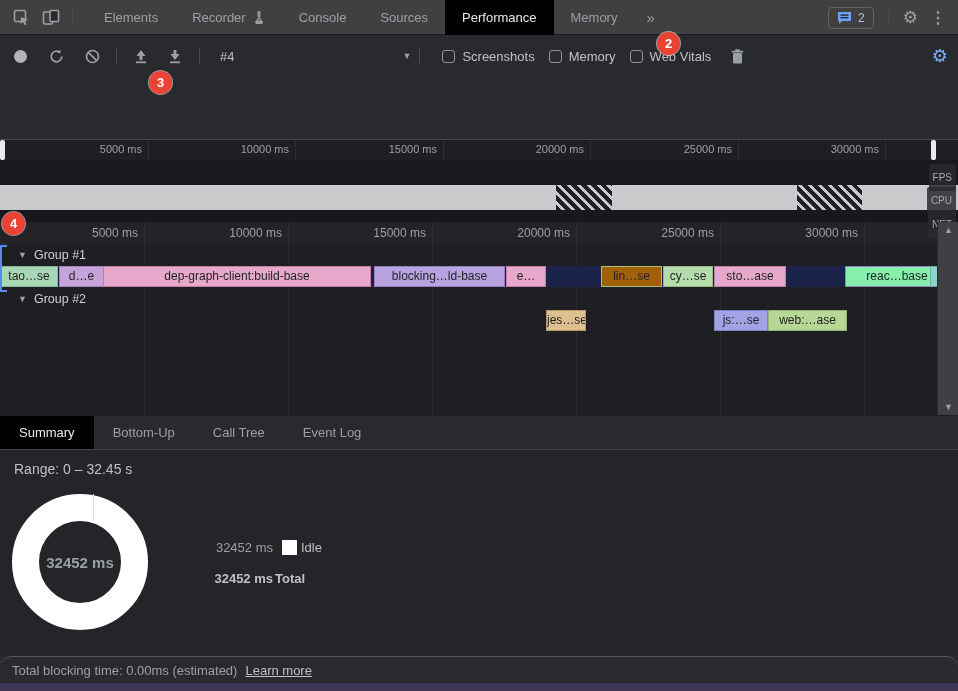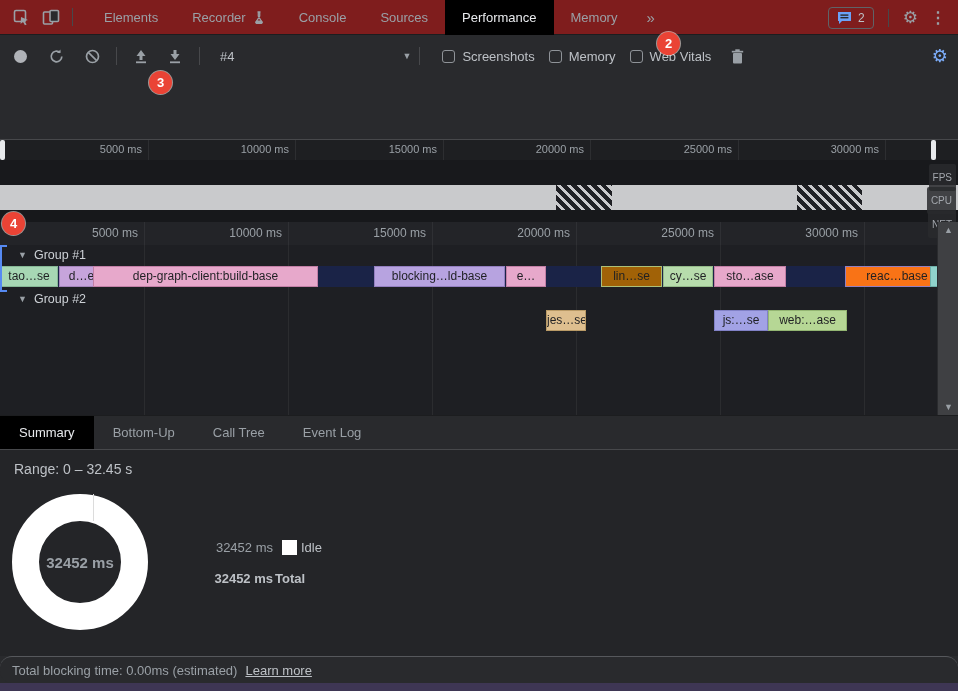--- a/index.html
+++ b/index.html
@@ -2,21 +2,21 @@
 <html><head>
 <meta charset="utf-8">
 <style>
   * { margin:0; padding:0; box-sizing:border-box; }
   html,body { width:958px; height:691px; overflow:hidden; background:#292a2d;
               font-family:"Liberation Sans", sans-serif; }
   .app { position:relative; width:958px; height:691px; background:#292a2d; color:#9aa0a6; }
 
   
   .tabbar { position:absolute; left:0; top:0; width:958px; height:35px;
-            background:#7f1d1d; border-bottom:1px solid #1c1d1f;
+            background:#404040; border-bottom:1px solid #1c1d1f;
             display:flex; align-items:center; }
   .tb-icon { width:30px; height:26px; display:flex; align-items:center; justify-content:center; cursor:pointer; }
   .tb-icon svg { display:block; }
   .vdiv { width:1px; height:18px; background:#47484b; margin:0 6px; }
   .tabs { display:flex; height:35px; align-items:stretch; margin-left:8px; }
   .tab { display:flex; align-items:center; padding:0 17px; font-size:13px; color:#9aa0a6;
          cursor:pointer; white-space:nowrap; }
   .tab.active { background:#000; color:#e8eaed; }
   .tab.more { padding:0 12px; font-size:15px; }
   .tab .flask { margin-left:7px; display:inline-flex; }
@@ -380,21 +380,21 @@
     <div class="bars bars-g1">
 
         <div class="bar" style="left: 0px; width: 58px; background-color: rgb(167, 215, 180); border-color: rgb(134, 183, 149);">
           <span>tao…se</span>
         </div>
 
         <div class="bar" style="left: 59px; width: 45px; background-color: rgb(198, 164, 219); border-color: rgb(163, 132, 186);">
           <span>d…e</span>
         </div>
 
-        <div class="bar" style="left: 93px; width: 225px; background-color: rgb(231, 168, 203); border-color: rgb(194, 127, 166);">
+        <div class="bar" style="left: 103px; width: 268px; background-color: rgb(231, 168, 203); border-color: rgb(194, 127, 166);">
           <span>dep-graph-client:build-base</span>
         </div>
 
         <div class="bar" style="left: 374px; width: 131px; background-color: rgb(183, 163, 224); border-color: rgb(147, 127, 192);">
           <span>blocking…ld-base</span>
         </div>
 
         <div class="bar" style="left: 506px; width: 40px; background-color: rgb(231, 168, 203); border-color: rgb(194, 127, 166);">
           <span>e…</span>
         </div>
@@ -404,21 +404,21 @@
         </div>
 
         <div class="bar" style="left: 663px; width: 50px; background-color: rgb(183, 220, 172); border-color: rgb(148, 186, 137);">
           <span>cy…se</span>
         </div>
 
         <div class="bar" style="left: 714px; width: 72px; background-color: rgb(231, 168, 203); border-color: rgb(194, 127, 166);">
           <span>sto…ase</span>
         </div>
 
-        <div class="bar" style="left: 845px; width: 104px; background-color: #f97316; border-color: rgb(147, 127, 192);">
+        <div class="bar" style="left: 845px; width: 104px; background-color: #86efac; border-color: rgb(147, 127, 192);">
           <span>reac…base</span>
         </div>
 
         <div class="bar" style="left: 930px; width: 9px; background-color: rgb(144, 211, 204); border-color: rgb(111, 176, 170);">
           <span></span>
         </div>
       </div>
     <div class="group-header" style="top:70px">
       <span class="tri">▼</span>
       <span>Group #2</span>

